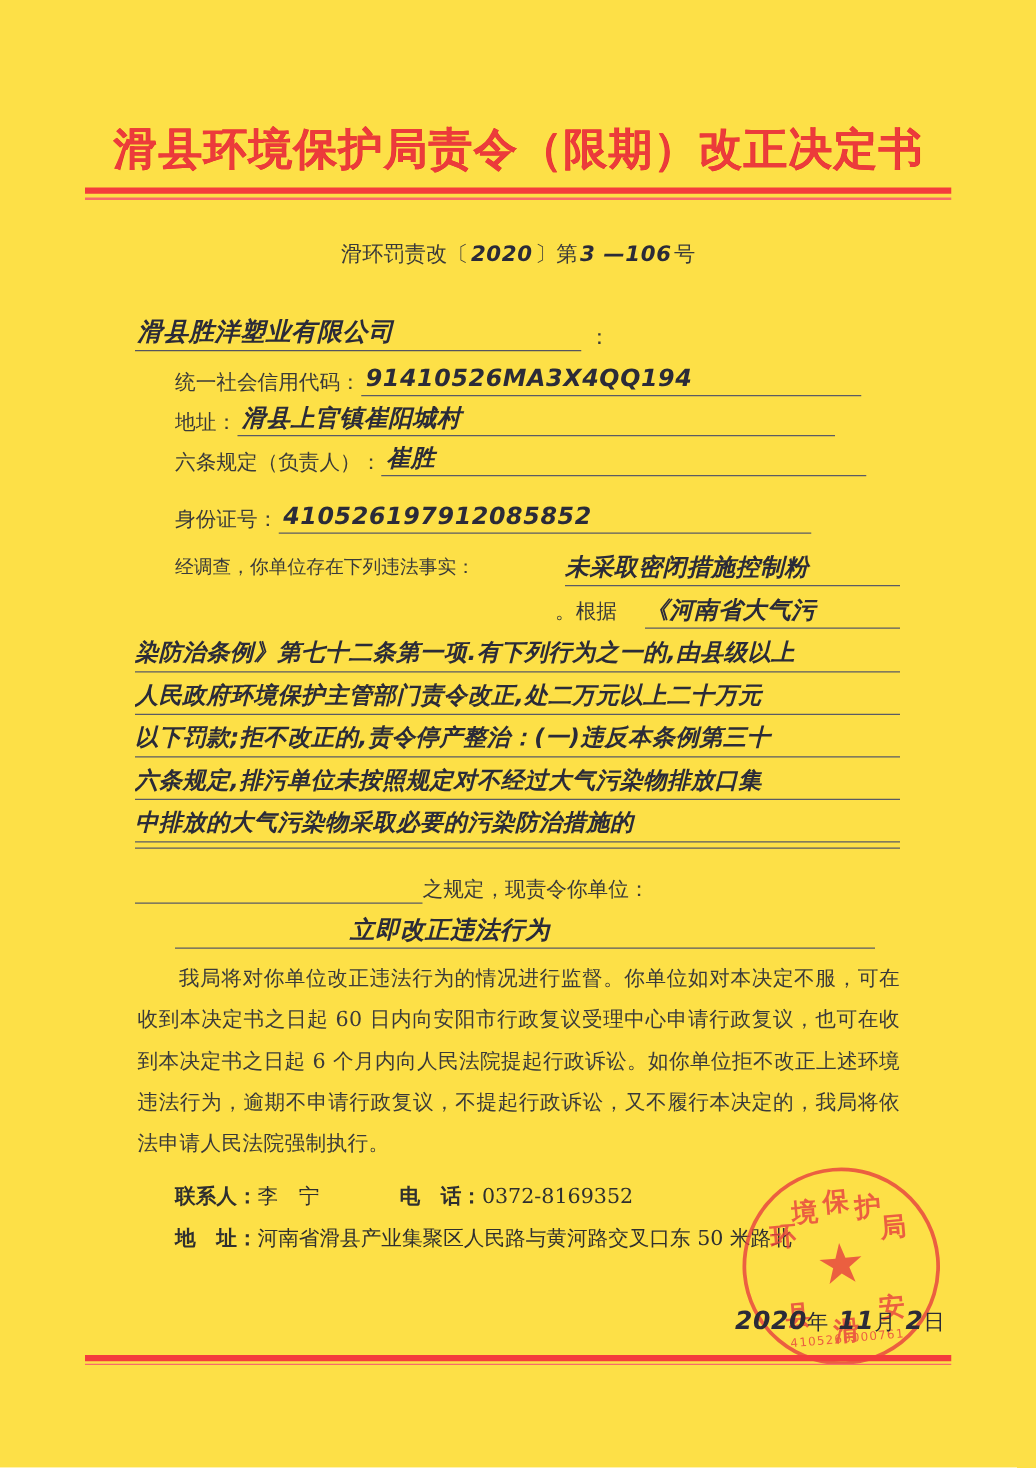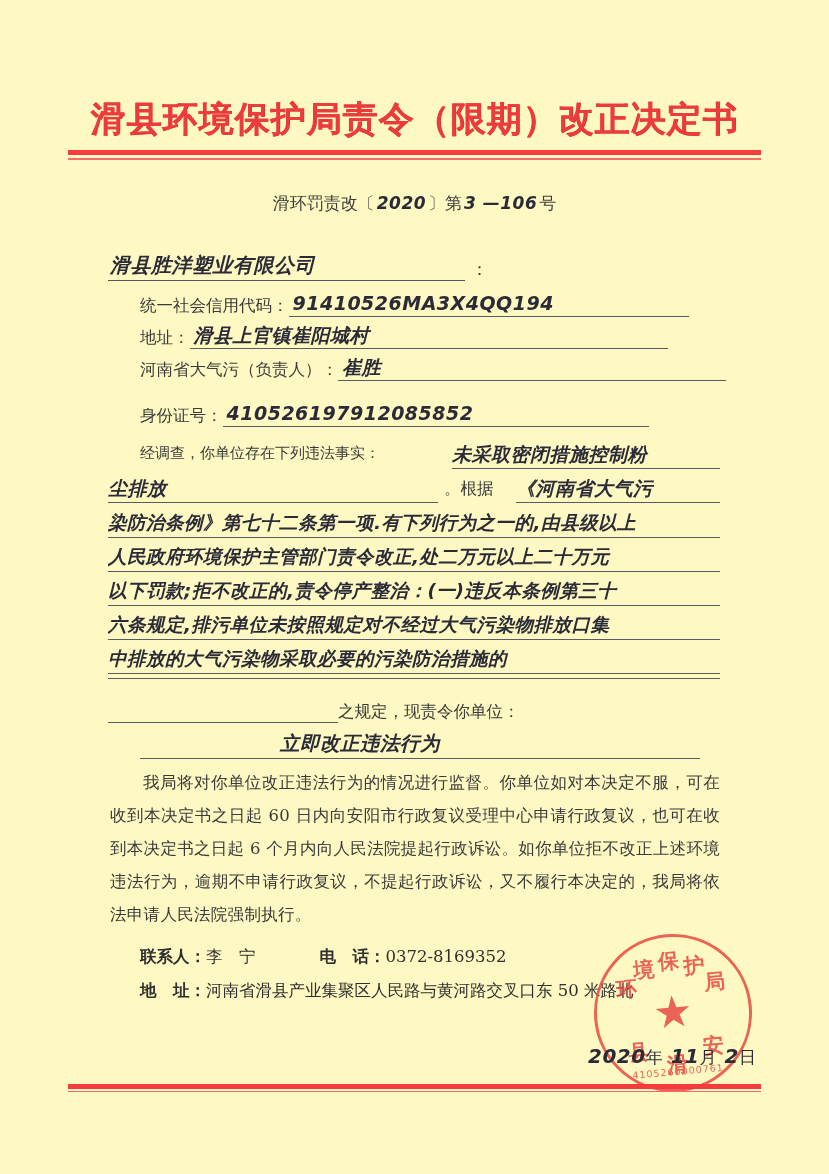--- a/index.html
+++ b/index.html
@@ -12,21 +12,21 @@
     height: 1174px;
     position: relative;
     font-family: "DejaVu Sans", sans-serif;
     color: #222;
     overflow: hidden;
   }
 
   .page {
     position: absolute;
     inset: 0;
-    background: #fef9c3;
+    background: #fde047;
   }
 
   
   .title {
     position: absolute;
     top: 96px;
     left: 0;
     width: 829px;
     text-align: center;
     font-family: "DejaVu Serif", serif;
@@ -373,30 +373,29 @@
 
   <div class="field-row" id="row-credit">
     <span class="field-label">统一社会信用代码：</span><span class="field-value hw">91410526MA3X4QQ194</span>
   </div>
 
   <div class="field-row" id="row-address">
     <span class="field-label">地址：</span><span class="field-value hw">滑县上官镇崔阳城村</span>
   </div>
 
   <div class="field-row" id="row-legalrep">
-    <span class="field-label">河南省大气污（负责人）：</span><span class="field-value hw">崔胜</span>
+    <span class="field-label">六条规定（负责人）：</span><span class="field-value hw">崔胜</span>
   </div>
 
   <div class="field-row" id="row-idcard">
     <span class="field-label">身份证号：</span><span class="field-value hw">410526197912085852</span>
   </div>
 
   <div class="facts-intro">经调查，你单位存在下列违法事实：</div>
   <div class="facts-hw-1 hw">未采取密闭措施控制粉</div>
-  <div class="facts-hw-2 hw">尘排放</div>
   <div class="facts-tail">。根据</div>
   <div class="facts-hw-3 hw">《河南省大气污</div>
 
   <div class="legal-line hw" id="legal-l1">染防治条例》第七十二条第一项.有下列行为之一的,由县级以上</div>
   <div class="legal-line hw" id="legal-l2">人民政府环境保护主管部门责令改正,处二万元以上二十万元</div>
   <div class="legal-line hw" id="legal-l4">六条规定,排污单位未按照规定对不经过大气污染物排放口集</div>
   <div class="legal-line hw" id="legal-l3">以下罚款;拒不改正的,责令停产整治：(一)违反本条例第三十</div>
   <div class="legal-line hw" id="legal-l5">中排放的大气污染物采取必要的污染防治措施的</div>
   <div class="legal-line hw" id="legal-l6"></div>
 

